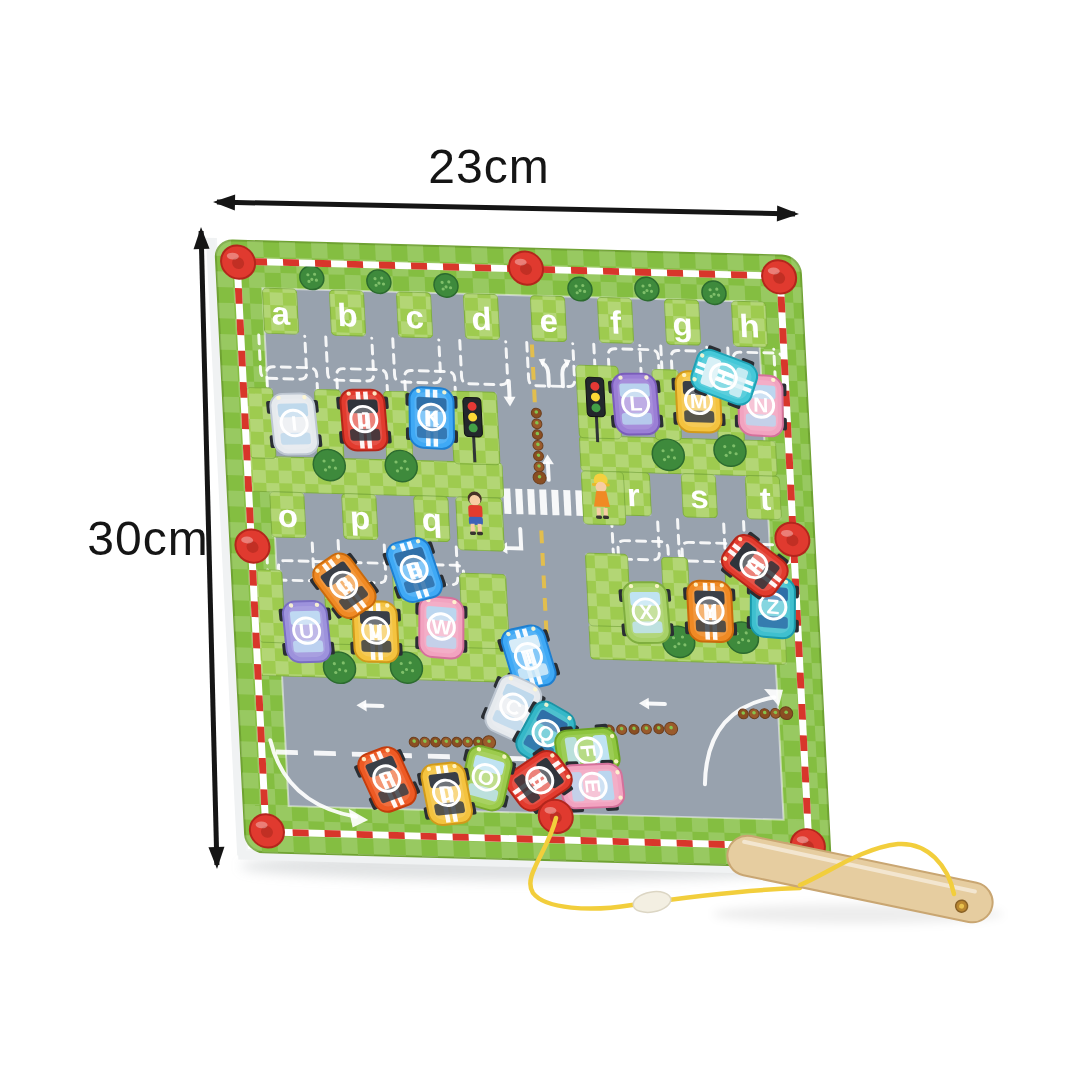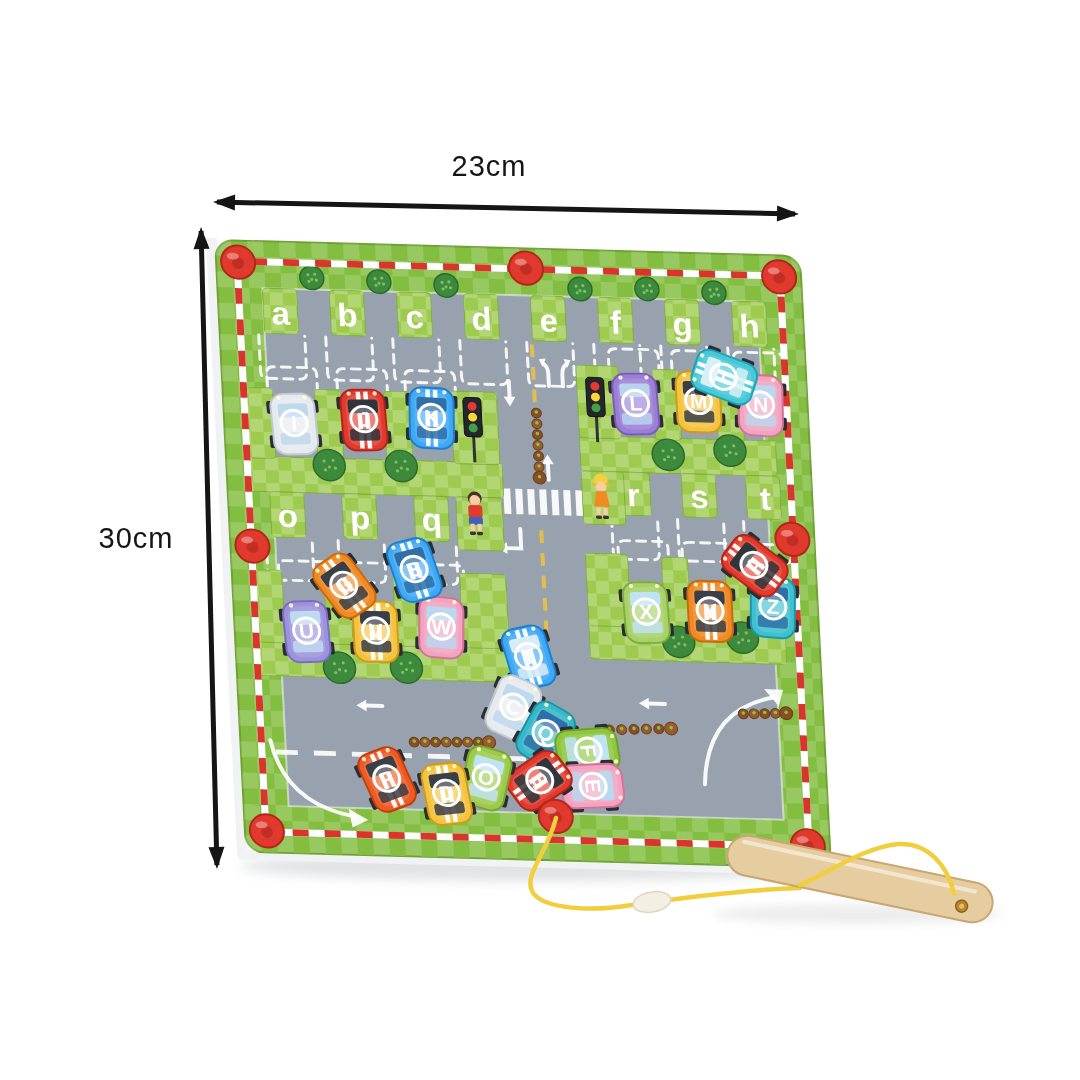--- a/index.html
+++ b/index.html
@@ -1,20 +1,20 @@
 <!DOCTYPE html>
 <html><head>
 <meta charset="utf-8">
 <style>
   html,body{margin:0;padding:0;background:#fff;}
   .canvas{position:relative;width:1080px;height:1080px;background:#ffffff;overflow:hidden;
           font-family:"Liberation Sans", sans-serif;}
   svg{position:absolute;left:0;top:0;}
   .dim-label{position:absolute;transform:translate(-50%,-50%);color:#151515;
-             font-size:29px;font-weight:500;letter-spacing:1px;white-space:nowrap;}
+             font-size:48px;font-weight:500;letter-spacing:1px;white-space:nowrap;}
 </style>
 </head>
 <body>
 
 <div class="canvas">
   <svg id="scene" width="1080" height="1080" viewBox="0 0 1080 1080">
       <ellipse cx="540" cy="866" rx="300" ry="15" fill="rgba(120,128,134,0.22)" style="filter:blur(6px)"></ellipse>
       <ellipse cx="858" cy="914" rx="145" ry="10" fill="rgba(0,0,0,0.07)" style="filter:blur(5px)"></ellipse>
       <g transform="matrix(1 0.0274 0.0496 0.979 215 240)">
         <rect x="-9" y="-2" width="11" height="631" fill="#F0F2F3"></rect>
@@ -1540,14 +1540,14 @@
         <polygon points="213,202 234.8316005122846,210.4487406796525 235.15917688758614,194.45209435242677" fill="#151515"></polygon>
         <polygon points="799,214 776.8408231124139,221.54790564757323 777.1683994877154,205.5512593203475" fill="#151515"></polygon>
       </g>
       <g>
         <line x1="201.09965752908167" y1="230.9987583544017" x2="216.90034247091833" y2="865.0012416455983" stroke="#151515" stroke-width="5"></line>
         <polygon points="201,227 193.55059970114576,249.19248600737265 209.5456331187525,248.79385589104598" fill="#151515"></polygon>
         <polygon points="217,869 208.4543668812475,847.2061441089539 224.44940029885424,846.8075139926274" fill="#151515"></polygon>
       </g>
     </svg>
   <div class="dim-label" id="wlabel" style="left:489px;top:166px">23cm</div>
-  <div class="dim-label" id="hlabel" style="left:136px;top:538px">30cm</div>
+  <div class="dim-label" id="hlabel" style="left:148px;top:538px">30cm</div>
 </div>
 
 </body></html>

